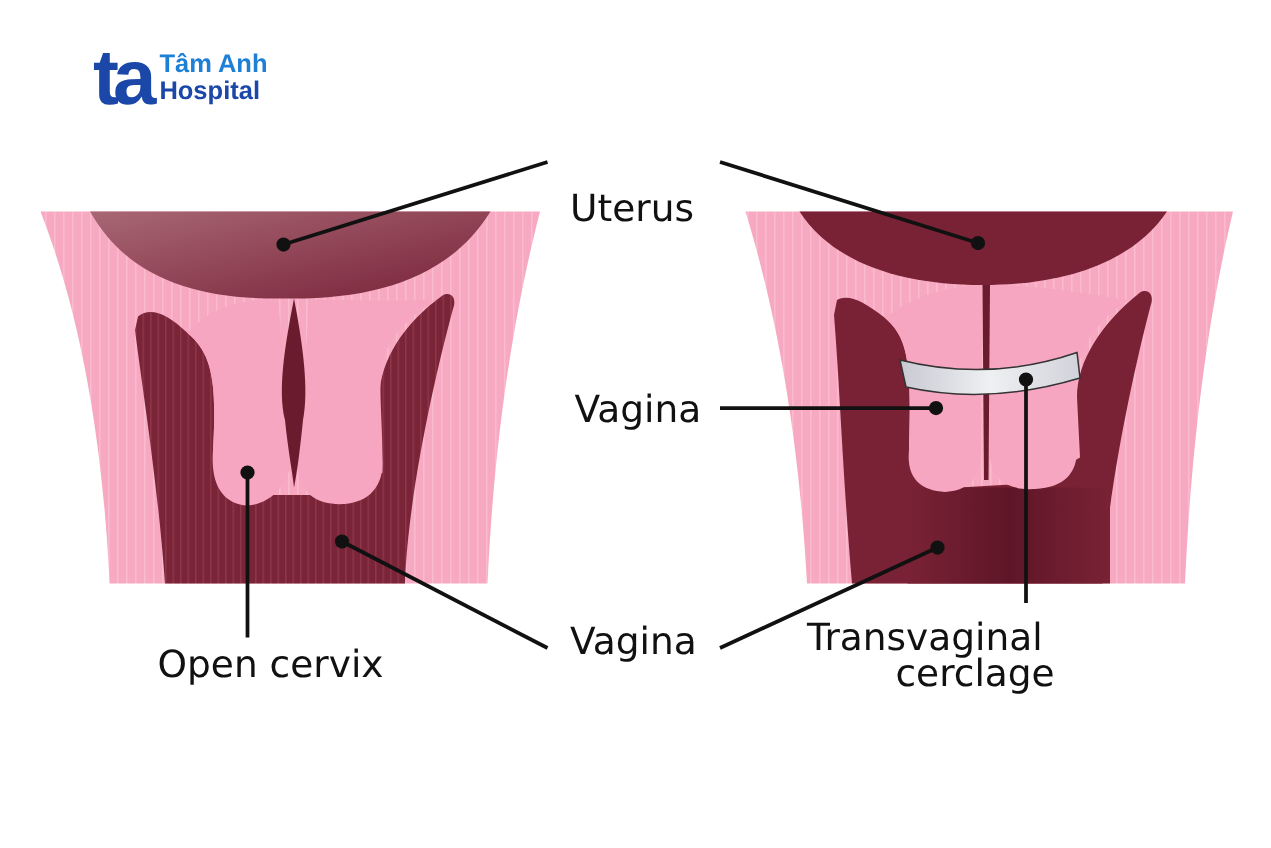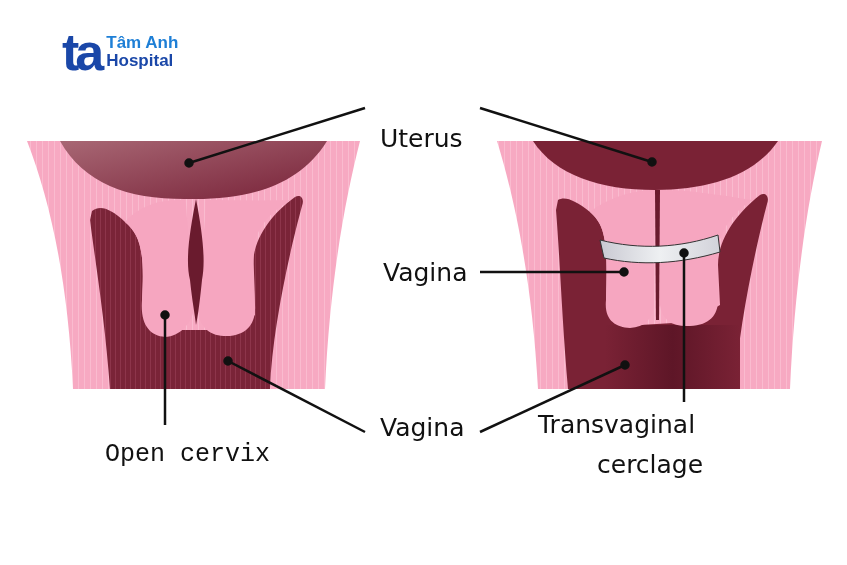--- a/index.html
+++ b/index.html
@@ -82,16 +82,16 @@
       <circle cx="624" cy="272" r="3.5"></circle>
     <line x1="625" y1="365" x2="480" y2="432"></line>
       <circle cx="625" cy="365" r="3.5"></circle>
     <line x1="684" y1="253" x2="684" y2="402"></line>
       <circle cx="684" cy="253" r="3.5"></circle>
   </g>
 </svg>
 
 <div class="label" style="left:380px; top:84px;margin-top:40px;">Uterus</div>
 <div class="label" style="left:383px; top:258px;">Vagina</div>
-<div class="label" style="left:105px; top:440px;font-family:Liberation Mono, monospace;">Open cervix</div>
+<div class="label" style="left:105px; top:428px;">Open cervix</div>
 <div class="label" style="left:380px; top:413px;">Vagina</div>
 <div class="label" style="left:538px; top:410px;">Transvaginal</div>
-<div class="label" style="left:597px; top:450px;">cerclage</div>
+<div class="label" style="left:597px; top:434px;">cerclage</div>
 
 </body></html>

